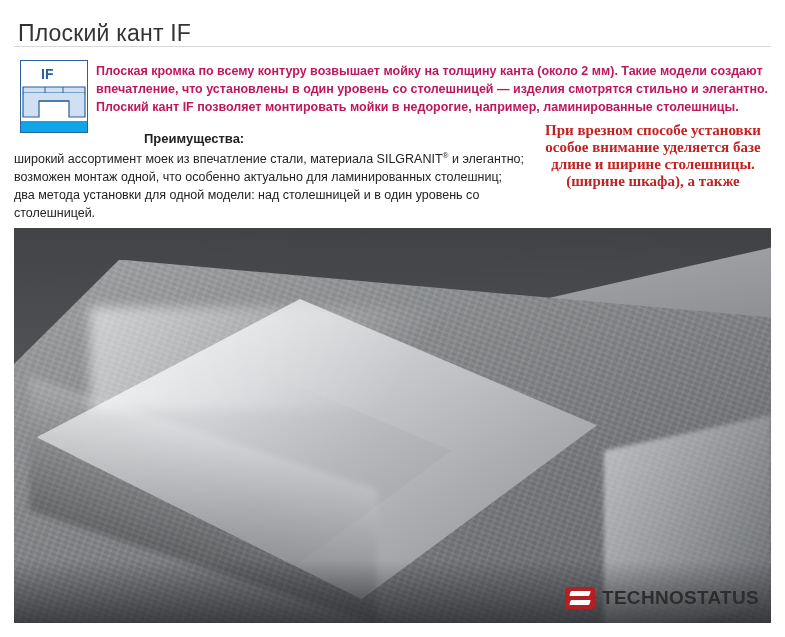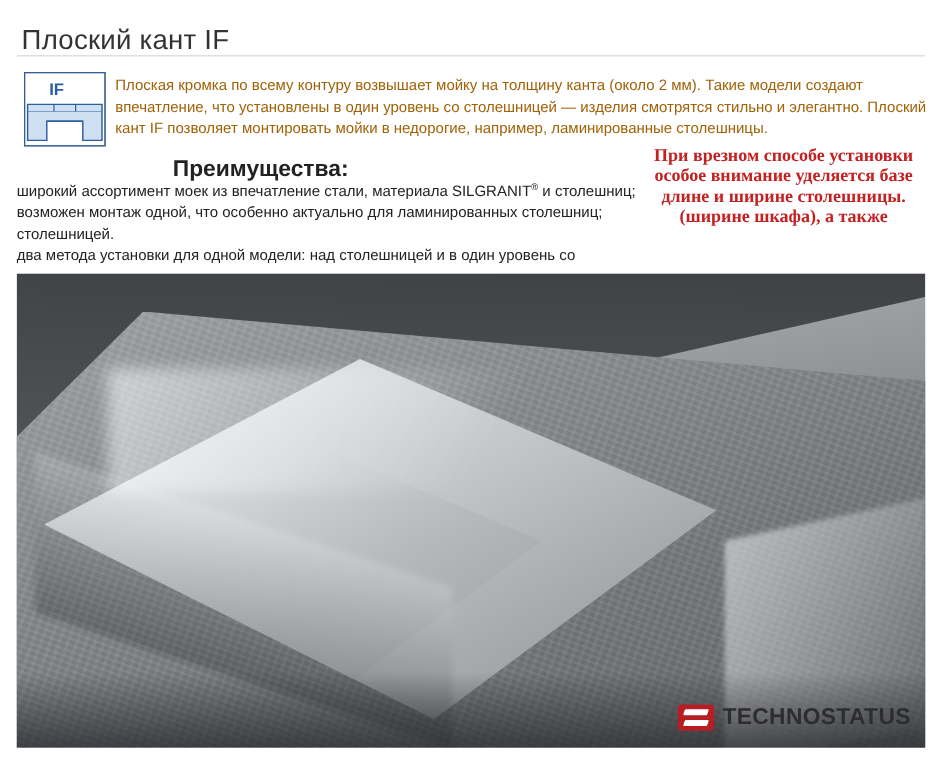--- a/index.html
+++ b/index.html
@@ -35,44 +35,45 @@
     height: 1px;
     background: #d8d8d8;
   }
 
   
   .icon-box {
     position: absolute;
     left: 20px;
     top: 60px;
     width: 68px;
-    height: 62px;
+    height: 73px;
     border: 1px solid #2b5f9e;
-    background: #737373;
+    background: #0ea5e9;
     box-sizing: border-box;
   }
   .icon-box svg { display: block; }
 
   
   .intro {
     position: absolute;
     left: 96px;
     top: 62px;
     width: 676px;
     font-size: 12.5px;
     line-height: 18px;
-    color: #a16207;
+    color: #be185d;
+    font-weight: bold;
   }
 
   
   .adv-title {
     position: absolute;
     left: 96px;
     top: 131px;
-    font-size: 19px;
+    font-size: 13px;
     font-weight: bold;
     color: #222;
     padding-left: 48px;
   }
   .adv-list {
     position: absolute;
     left: 14px;
     top: 147px;
     width: 520px;
     font-size: 12.5px;
@@ -254,24 +255,24 @@
       <path d="M24 26 V32" stroke="#2b5f9e" stroke-width="1"></path>
       <path d="M42 26 V32" stroke="#2b5f9e" stroke-width="1"></path>
     </svg>
   </div>
 
   <div class="intro">Плоская кромка по всему контуру возвышает мойку на толщину канта (около 2 мм). Такие модели создают впечатление, что установлены в один уровень со столешницей — изделия смотрятся стильно и элегантно. Плоский кант IF позволяет монтировать мойки в недорогие, например, ламинированные столешницы.</div>
 
   <div class="adv-title">Преимущества:</div>
 
   <div class="adv-list">
-    <div><span>широкий ассортимент моек из впечатление стали, материала SILGRANIT</span><span class="sup">®</span><span> и столешниц;</span></div>
+    <div><span>широкий ассортимент моек из впечатление стали, материала SILGRANIT</span><span class="sup">®</span><span> и элегантно;</span></div>
     <div>возможен монтаж одной, что особенно актуально для ламинированных столешниц;</div>
+    <div>два метода установки для одной модели: над столешницей и в один уровень со</div>
     <div>столешницей.</div>
-    <div>два метода установки для одной модели: над столешницей и в один уровень со</div>
   </div>
 
   <div class="callout">
     <div>При врезном способе установки</div>
     <div>особое внимание уделяется базе</div>
     <div>длине и ширине столешницы.</div>
     <div>(ширине шкафа), а также</div>
   </div>
 
   <div class="photo">

